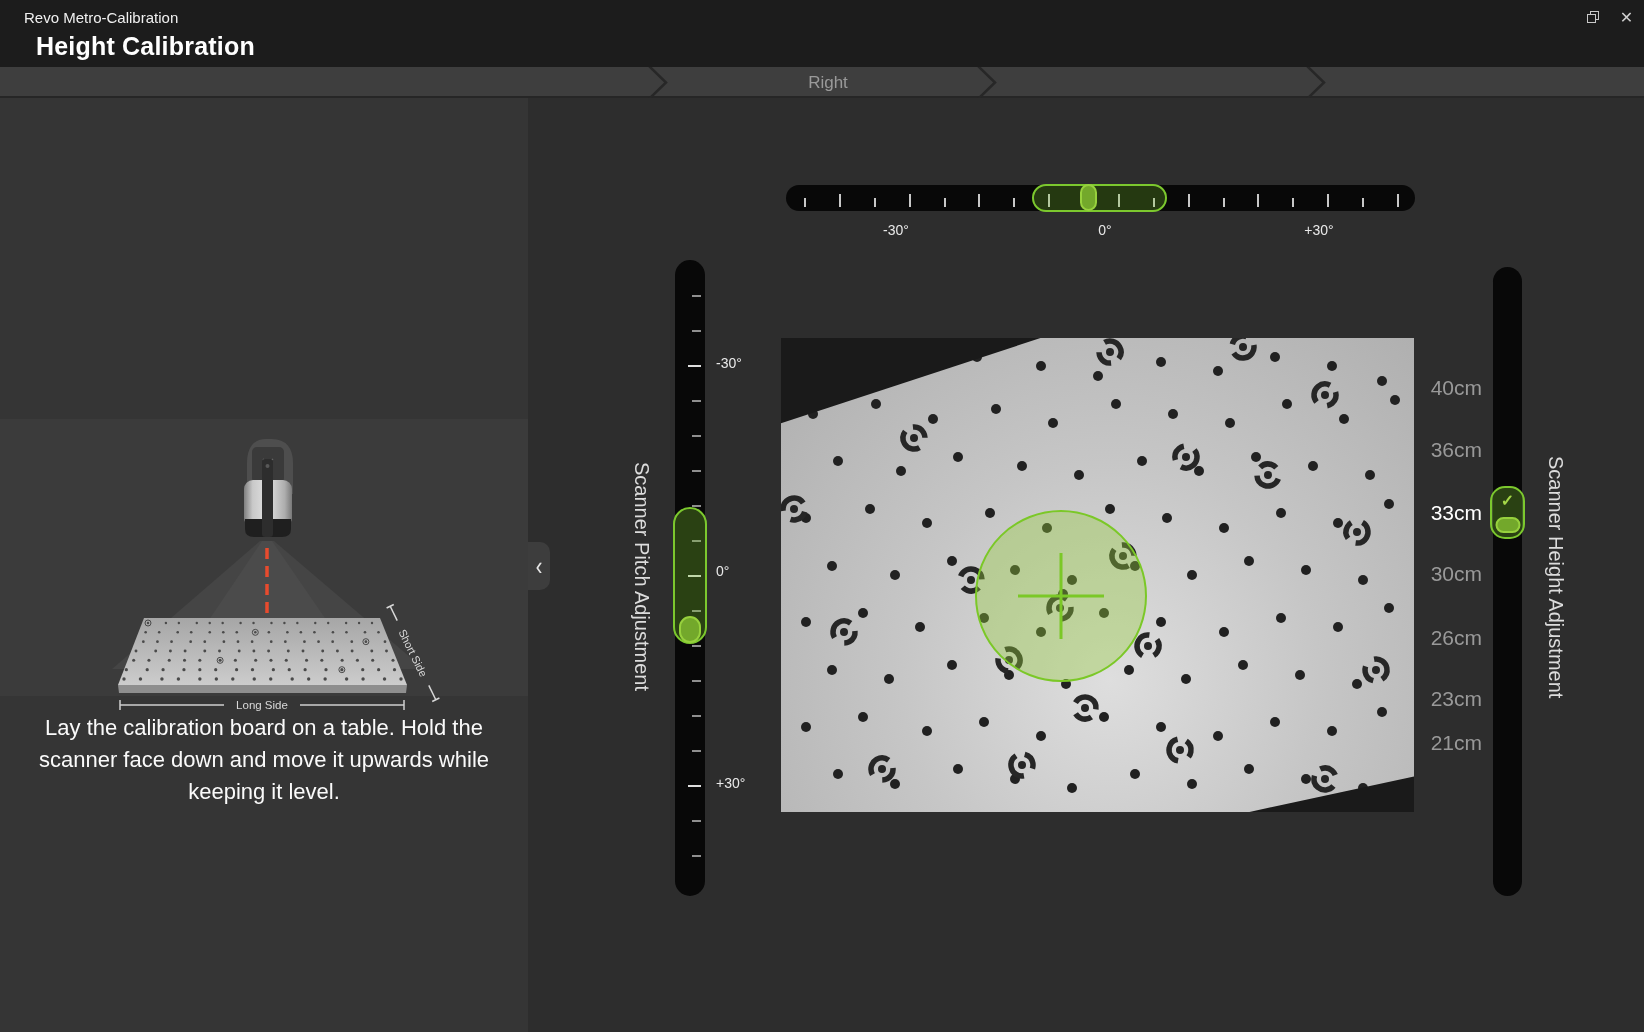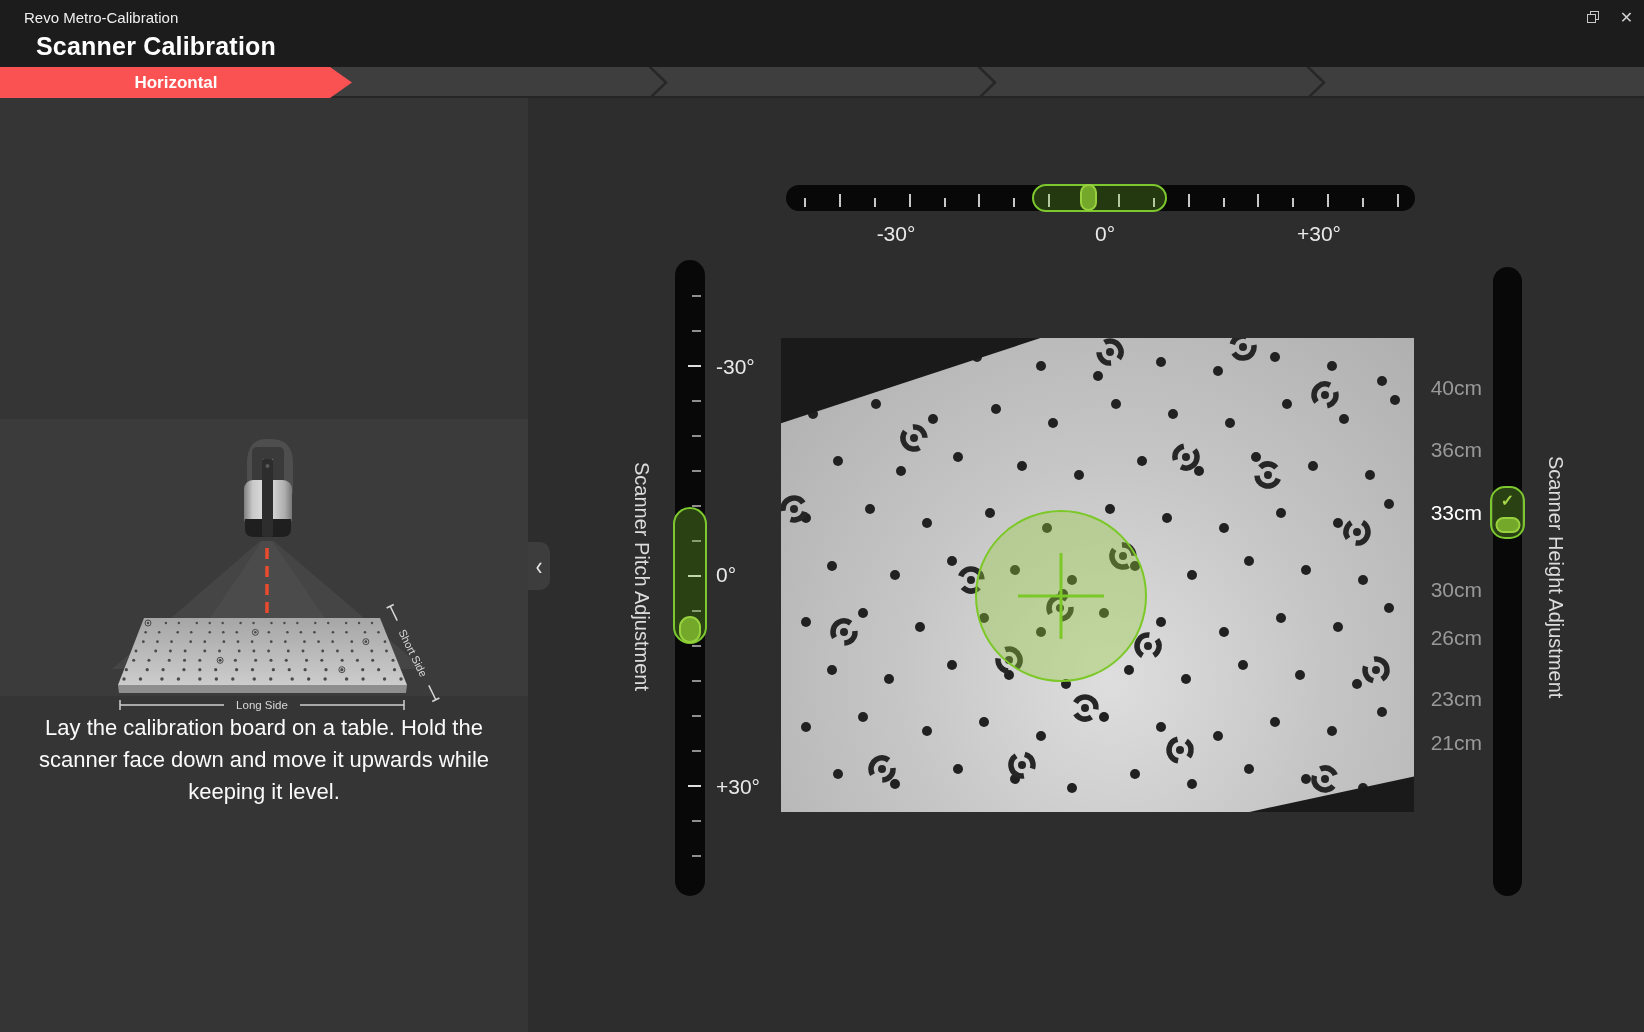--- a/index.html
+++ b/index.html
@@ -31,21 +31,21 @@
   .instructions{position:absolute;left:29px;top:712px;width:470px;text-align:center;font-size:22px;line-height:32px;color:#fafafa;}
   .collapse-tab{position:absolute;left:528px;top:542px;width:22px;height:48px;background:#3d3d3d;border-radius:0 10px 10px 0;display:flex;align-items:center;justify-content:center;cursor:pointer;}
   .collapse-tab span{color:#e8e8e8;font-size:20px;line-height:1;transform:scaleY(1.3);}
 
   
   .roll-title{position:absolute;left:903px;top:146px;width:400px;text-align:center;font-size:20px;color:#e6e6e6;}
   .roll-bar{position:absolute;left:786px;top:185px;width:629px;height:26px;background:#080808;border-radius:13px;}
   .roll-tick{position:absolute;bottom:4px;width:2px;background:#c8c8c8;}
   .roll-zone{position:absolute;left:1032px;top:184px;width:135px;height:28px;border:2.5px solid #7cc82e;border-radius:14px;background:rgba(124,200,46,0.26);}
   .roll-bubble{position:absolute;left:1080px;top:184px;width:17px;height:27px;background:#73a82b;border:2px solid #97d13d;border-radius:9px;}
-  .axis-label{position:absolute;font-size:21px;color:#e9e9e9;}
+  .axis-label{position:absolute;font-size:14px;color:#e9e9e9;}
   .roll-lab{top:222px;width:100px;text-align:center;}
 
   
   .v-title{position:absolute;writing-mode:vertical-rl;font-size:20px;color:#dcdcdc;height:330px;display:flex;align-items:center;justify-content:center;white-space:nowrap;}
   .pitch-title{left:630px;top:412px;}
   .pitch-bar{position:absolute;left:675px;top:260px;width:30px;height:636px;background:#080808;border-radius:15px;}
   .pitch-tick{position:absolute;right:4px;height:2px;}
   .pitch-tick.minor{width:9px;background:#8f8f8f;}
   .pitch-tick.major{width:13px;background:#dedede;}
   .pitch-zone{position:absolute;left:673px;top:507px;width:34px;height:137px;border:2.5px solid #7cc82e;border-radius:17px;background:rgba(124,200,46,0.30);}
@@ -81,31 +81,31 @@
     <div class="app-title">Revo Metro-Calibration</div>
     <div class="winbtn restore">
       <span class="rest-outer">
           <span class="rest-b"></span>
           <span class="rest-f"></span>
         </span>
     </div>
     <div class="winbtn close">
       <span>✕</span>
     </div>
-    <div class="page-title">Scanner Calibration</div>
+    <div class="page-title">Height Calibration</div>
   </div>
 
   <div class="tabbar">
     <svg class="tab-seps" width="1644" height="31">
       <polyline points="649,-1 666,15.5 649,32" fill="none" stroke="#272727" stroke-width="2.5"></polyline>
       <polyline points="978,-1 995,15.5 978,32" fill="none" stroke="#272727" stroke-width="2.5"></polyline>
       <polyline points="1307,-1 1324,15.5 1307,32" fill="none" stroke="#272727" stroke-width="2.5"></polyline>
     </svg>
-    <div class="step-active">
-        <span>Horizontal</span>
+    <div class="step" style="left:669px;width:318px;">
+        <span>Right</span>
       </div>
   </div>
 
   <div class="left-panel">
     <div class="illus-section" style="position:absolute;left:0;top:321px;"></div>
   </div>
 
   <svg class="illus-svg" width="528" height="300">
     <defs>
       <linearGradient id="bodyGrad" x1="0" y1="0" x2="1" y2="0">
@@ -516,21 +516,21 @@
     <div class="target-circle" id="target-circle" style="left: 44.2%; top: 54.4%; height: 172px; width: 172px;"></div>
     <div class="cross" id="cross-h" style="left: 44.2%; top: 54.4%; width: 86px; height: 3px;"></div>
     <div class="cross" id="cross-v" style="left: 44.2%; top: 54.4%; width: 3px; height: 86px;"></div>
   </div>
 
   <div class="height-bar"></div>
   <div id="height-labels">
       <div class="h-label" style="top: 374px;">40cm</div>
       <div class="h-label" style="top: 436px;">36cm</div>
       <div class="h-label active" style="top: 499px;">33cm</div>
-      <div class="h-label" style="top: 576px;">30cm</div>
+      <div class="h-label" style="top: 560px;">30cm</div>
       <div class="h-label" style="top: 624px;">26cm</div>
       <div class="h-label" style="top: 685px;">23cm</div>
       <div class="h-label" style="top: 729px;">21cm</div>
     </div>
   <div class="height-zone">
     <div class="height-check">✓</div>
     <div class="height-bubble"></div>
   </div>
   <div class="v-title height-title">Scanner Height Adjustment</div>
 

